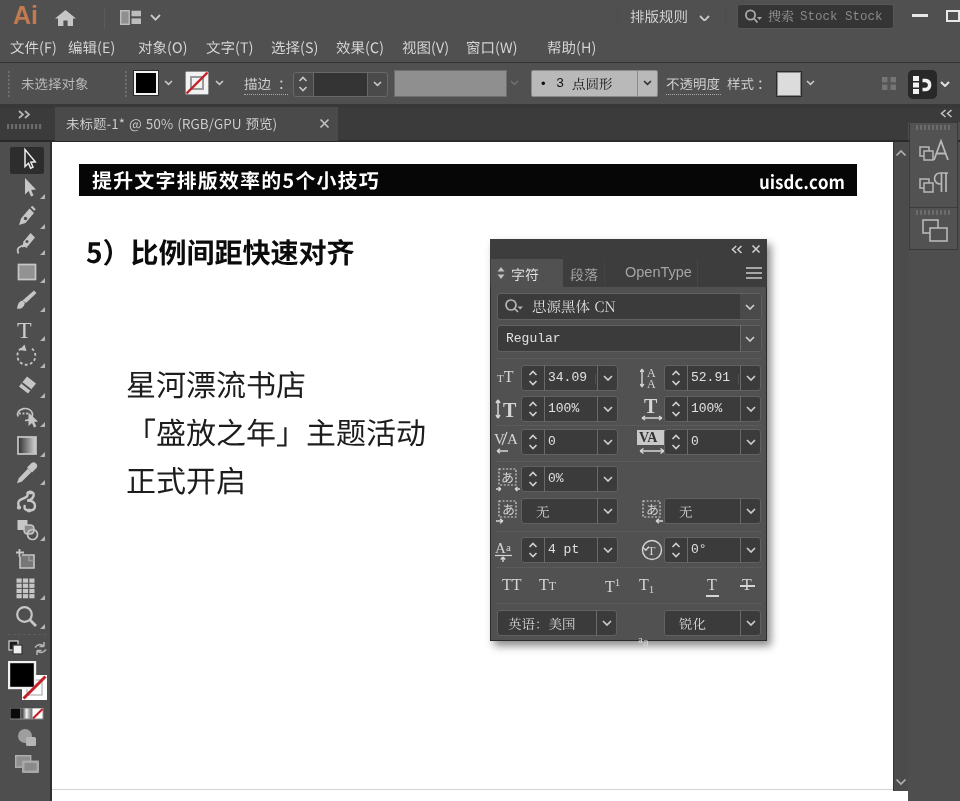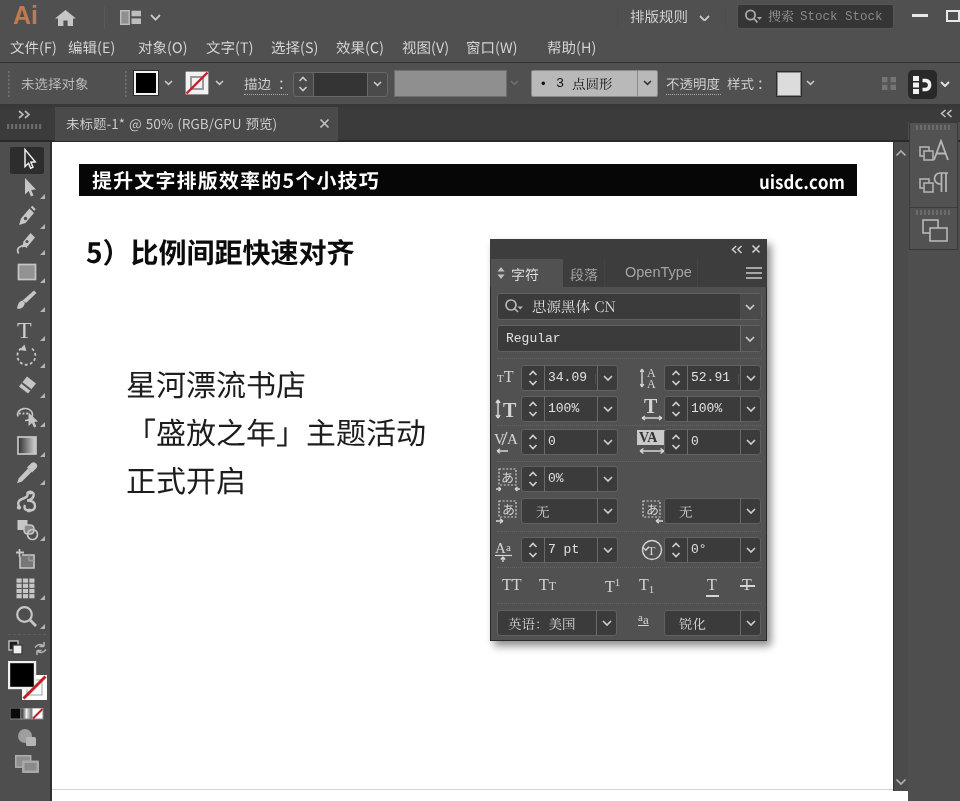--- a/index.html
+++ b/index.html
@@ -599,21 +599,21 @@
       <text x="11" y="12" font-family="Liberation Serif" font-size="11" fill="#d5d5d5">a</text>
       <path d="M0 16.5 h17" stroke="#d5d5d5" stroke-width="1.2"></path>
       <path d="M8 23 L8 18 M8 18 l-2.2 2.5 M8 18 l2.2 2.5" stroke="#d5d5d5" stroke-width="1.4" fill="none"></path>
     </svg>
 <div style="position:absolute;left:521px;top:537px;width:97px;height:26px;background:#3b3b3b;border:1px solid #616161;border-radius:3px;"></div>
     <div style="position:absolute;left:544px;top:537px;width:1px;height:26px;background:#6a6a6a;"></div>
     <div style="position:absolute;left:597px;top:537px;width:1px;height:26px;background:#6a6a6a;"></div>
     <svg style="position:absolute;left:528px;top:541px" width="10" height="18" viewBox="0 0 10 18">
       <path d="M1.5 6 L5 2.5 L8.5 6 M1.5 12 L5 15.5 L8.5 12" fill="none" stroke="#d0d0d0" stroke-width="1.6"></path>
     </svg>
-    <div class="abs mono" style="left:548px;top:542px;width:48px;font-size:13px;color:#e0e0e0;white-space:pre;overflow:hidden;">7 pt</div>
+    <div class="abs mono" style="left:548px;top:542px;width:48px;font-size:13px;color:#e0e0e0;white-space:pre;overflow:hidden;">4 pt</div>
     <svg style="position:absolute;left:603px;top:547px" width="10" height="6" viewBox="0 0 10 6">
       <path d="M1 1 L5 5 L9 1" fill="none" stroke="#cccccc" stroke-width="1.7"></path>
     </svg>
 <svg class="abs" style="left:641px;top:539px" width="24" height="24" viewBox="0 0 24 24">
       <circle cx="11" cy="11" r="9.5" fill="none" stroke="#d5d5d5" stroke-width="1.4"></circle>
       <text x="6.5" y="16" font-family="Liberation Serif" font-size="13" fill="#d5d5d5">T</text>
       <path d="M1.5 8 l3.4 3.2 l3 -3.4" fill="none" stroke="#d5d5d5" stroke-width="1.3"></path>
     </svg>
 <div style="position:absolute;left:664px;top:537px;width:97px;height:26px;background:#3b3b3b;border:1px solid #616161;border-radius:3px;"></div>
     <div style="position:absolute;left:687px;top:537px;width:1px;height:26px;background:#6a6a6a;"></div>
@@ -636,21 +636,21 @@
 <div style="position:absolute;left:740px;top:585px;width:15px;height:1.5px;background:#d5d5d5;"></div>
 <div style="position:absolute;left:497px;top:603px;width:264px;height:1px;border-top:1px dotted #646464;"></div>
 <div style="position:absolute;left:497px;top:610px;width:120px;height:26px;background:#3b3b3b;border:1px solid #616161;border-radius:3px;"></div>
 <div style="position:absolute;left:596px;top:610px;width:1px;height:26px;background:#6a6a6a;"></div>
 <svg style="position:absolute;left:508px;top:614px" width="70" height="19" viewBox="0 0 70 19">
       <path fill="#e0e0e0" transform="translate(0,15)" d="M0.6 -9.8 0.7 -9.4H4.2V-8H4.3C4.7 -8 5 -8.1 5 -8.2V-9.4H8.4V-8H8.5C8.9 -8.1 9.2 -8.2 9.2 -8.3V-9.4H12.5C12.7 -9.4 12.9 -9.4 12.9 -9.6C12.5 -10 11.7 -10.6 11.7 -10.6L11.1 -9.8H9.2V-10.8C9.6 -10.9 9.7 -11 9.7 -11.2L8.4 -11.3V-9.8H5V-10.8C5.4 -10.9 5.5 -11 5.5 -11.2L4.2 -11.3V-9.8ZM6.2 -8.7V-6.7H3.6L2.6 -7.1V-3.6H0.6L0.7 -3.2H5.9C5.3 -1.5 3.9 -0.1 0.6 0.8L0.7 1C4.5 0.2 6.1 -1.3 6.8 -3.2H7.1C8 -0.8 9.6 0.4 12.3 1.1C12.4 0.6 12.6 0.3 13 0.3L13 0.1C10.4 -0.3 8.4 -1.3 7.4 -3.2H12.6C12.8 -3.2 12.9 -3.2 13 -3.4C12.5 -3.8 11.8 -4.4 11.8 -4.4L11.2 -3.6H10.8V-6.2C11.1 -6.2 11.3 -6.3 11.4 -6.4L10.2 -7.3L9.7 -6.7H7.1V-8.2C7.4 -8.3 7.5 -8.4 7.5 -8.6ZM3.5 -3.6V-6.3H6.2V-5.5C6.2 -4.8 6.2 -4.2 6 -3.6ZM9.9 -3.6H6.9C7 -4.2 7.1 -4.8 7.1 -5.5V-6.3H9.9Z M15.1 -11.3 15 -11.2C15.5 -10.5 16.2 -9.5 16.4 -8.7C17.3 -8 18 -10 15.1 -11.3ZM16.7 -7.2C17 -7.2 17.2 -7.3 17.2 -7.4L16.3 -8.2L15.9 -7.7H14L14.1 -7.3H15.9V-1.3C15.9 -1.1 15.8 -1 15.4 -0.8L16 0.3C16.1 0.3 16.3 0.1 16.3 -0.1C17.3 -1 18.1 -1.9 18.5 -2.4L18.4 -2.6L16.7 -1.4ZM20 0.8V0.2H24.2V0.9H24.4C24.6 0.9 25.1 0.7 25.1 0.6V-3.1C25.4 -3.1 25.6 -3.2 25.7 -3.3L24.6 -4.2L24.1 -3.6H20L19.1 -4V1.1H19.3C19.6 1.1 20 0.9 20 0.8ZM24.2 -3.2V-0.2H20V-3.2ZM25 -11.2 24.4 -10.4H18L18.1 -10H20.8L20.4 -8.3H18.2L18.3 -7.9H20.3C20.1 -7 19.8 -6.1 19.6 -5.4H17.4L17.5 -5H26.3C26.5 -5 26.6 -5 26.7 -5.2C26.3 -5.6 25.6 -6.1 25.6 -6.1L25.1 -5.4H24.7V-7.7C24.9 -7.8 25.1 -7.9 25.2 -8L24.2 -8.8L23.7 -8.3H21.3L21.7 -10H25.7C25.9 -10 26 -10.1 26.1 -10.2C25.6 -10.6 25 -11.2 25 -11.2ZM21.2 -7.9H23.8V-5.4H20.5C20.7 -6 21 -7 21.2 -7.9Z M30.1 -0.5C30.6 -0.5 31 -0.8 31 -1.3C31 -1.7 30.6 -2.1 30.1 -2.1C29.6 -2.1 29.3 -1.7 29.3 -1.3C29.3 -0.8 29.6 -0.5 30.1 -0.5ZM30.1 -5.9C30.6 -5.9 31 -6.3 31 -6.7C31 -7.2 30.6 -7.5 30.1 -7.5C29.6 -7.5 29.3 -7.2 29.3 -6.7C29.3 -6.3 29.6 -5.9 30.1 -5.9Z M49.3 -11.3C49 -10.7 48.6 -9.8 48.2 -9.2H45.6C46.2 -9.2 46.5 -10.6 44.3 -11.2L44.1 -11.2C44.6 -10.7 45.1 -9.9 45.2 -9.3C45.3 -9.2 45.5 -9.2 45.6 -9.2H42L42.1 -8.7H46.8V-7.2H42.7L42.8 -6.8H46.8V-5.2H41.4L41.5 -4.8H52.8C53 -4.8 53.1 -4.9 53.2 -5C52.7 -5.5 52 -6 52 -6L51.4 -5.2H47.6V-6.8H51.7C51.9 -6.8 52.1 -6.9 52.1 -7C51.7 -7.4 51 -8 51 -8L50.4 -7.2H47.6V-8.7H52.4C52.6 -8.7 52.7 -8.8 52.8 -9C52.3 -9.4 51.6 -9.9 51.6 -9.9L50.9 -9.2H48.7C49.2 -9.6 49.8 -10.2 50.1 -10.7C50.4 -10.6 50.6 -10.7 50.7 -10.9ZM46.5 -4.6C46.5 -4.1 46.5 -3.6 46.4 -3.1H41.1L41.2 -2.7H46.3C45.8 -1.2 44.5 -0.1 41 0.8L41.1 1.1C45.5 0.2 46.8 -1 47.3 -2.7H47.5C48.4 -0.5 50.1 0.5 52.8 1C52.9 0.6 53.1 0.3 53.5 0.2L53.5 0C50.8 -0.2 48.8 -1 47.8 -2.7H53.1C53.3 -2.7 53.4 -2.7 53.4 -2.9C53 -3.3 52.2 -3.9 52.2 -3.9L51.6 -3.1H47.4C47.4 -3.4 47.5 -3.8 47.5 -4.1C47.8 -4.2 48 -4.3 48 -4.5Z M62 -4.9 61.8 -4.8C62.3 -4.4 62.8 -3.6 62.9 -3.1C63.6 -2.5 64.3 -4 62 -4.9ZM57.7 -5.7 57.8 -5.3H60.3V-2.3H56.8L57 -1.9H64.5C64.7 -1.9 64.8 -1.9 64.8 -2.1C64.4 -2.5 63.8 -3 63.8 -3L63.2 -2.3H61.1V-5.3H63.8C64 -5.3 64.1 -5.3 64.1 -5.5C63.7 -5.9 63.1 -6.4 63.1 -6.4L62.6 -5.7H61.1V-8.1H64.2C64.3 -8.1 64.5 -8.1 64.5 -8.3C64.1 -8.7 63.4 -9.2 63.4 -9.2L62.9 -8.5H57.1L57.2 -8.1H60.3V-5.7ZM55.3 -10.5V1.1H55.5C55.9 1.1 56.2 0.8 56.2 0.7V0.1H65.3V1H65.4C65.7 1 66.2 0.7 66.2 0.6V-9.9C66.4 -10 66.6 -10.1 66.7 -10.2L65.6 -11.1L65.1 -10.5H56.3L55.3 -11ZM65.3 -0.3H56.2V-10.1H65.3Z"></path>
     </svg>
 <svg style="position:absolute;left:602px;top:620px" width="10" height="6" viewBox="0 0 10 6">
       <path d="M1 1 L5 5 L9 1" fill="none" stroke="#cccccc" stroke-width="1.7"></path>
     </svg>
-<div class="abs serif" style="left:638px;top:611px;font-size:13px;color:#d5d5d5;text-decoration:underline;"><span style="font-size:11px;vertical-align:3px;">a</span>a</div>
+<div class="abs serif" style="left:638px;top:633px;font-size:13px;color:#d5d5d5;text-decoration:underline;"><span style="font-size:11px;vertical-align:3px;">a</span>a</div>
 <div style="position:absolute;left:664px;top:610px;width:97px;height:26px;background:#3b3b3b;border:1px solid #616161;border-radius:3px;"></div>
     <div style="position:absolute;left:740px;top:610px;width:1px;height:26px;background:#6a6a6a;"></div>
     <svg style="position:absolute;left:746px;top:620px" width="10" height="6" viewBox="0 0 10 6">
       <path d="M1 1 L5 5 L9 1" fill="none" stroke="#cccccc" stroke-width="1.7"></path>
     </svg>
 <svg style="position:absolute;left:679px;top:614px" width="29" height="19" viewBox="0 0 29 19">
       <path fill="#e0e0e0" transform="translate(0,15)" d="M6.1 -11.2 6 -11.1C6.5 -10.5 7.2 -9.4 7.3 -8.7C8.2 -8 9 -9.9 6.1 -11.2ZM6.5 -4.1V-4.4H7.3C7.2 -2.5 6.9 -0.7 3.9 0.8L4.1 1C7.6 -0.4 8 -2.3 8.2 -4.4H9.2V-0.2C9.2 0.4 9.3 0.6 10.2 0.6H11.2C12.7 0.6 13 0.4 13 0.1C13 -0.1 13 -0.2 12.7 -0.3L12.7 -2.1H12.5C12.4 -1.3 12.2 -0.5 12.1 -0.3C12.1 -0.2 12 -0.2 11.9 -0.2C11.8 -0.2 11.5 -0.2 11.2 -0.2H10.4C10.1 -0.2 10 -0.2 10 -0.4V-4.4H10.8V-3.9H10.9C11.2 -3.9 11.6 -4.1 11.6 -4.2V-7.9C11.9 -8 12.1 -8.1 12.1 -8.2L11.1 -8.9L10.7 -8.4H9.6C10.2 -9.1 10.8 -9.9 11.2 -10.5C11.5 -10.5 11.7 -10.6 11.8 -10.7L10.4 -11.2C10.1 -10.4 9.6 -9.2 9.2 -8.4H6.6L5.7 -8.8V-3.8H5.8C6.2 -3.8 6.5 -4 6.5 -4.1ZM10.8 -8V-4.8H6.5V-8ZM2.8 -10.7C3.2 -10.7 3.3 -10.8 3.3 -11L1.9 -11.4C1.7 -10 1 -7.7 0.4 -6.4L0.5 -6.3C1.2 -7 1.8 -8.1 2.2 -9.1H5.1C5.3 -9.1 5.4 -9.2 5.5 -9.3C5.1 -9.7 4.4 -10.2 4.4 -10.2L3.9 -9.5H2.4C2.6 -9.9 2.7 -10.3 2.8 -10.7ZM4.2 -7.8 3.6 -7.1H1.2L1.3 -6.7H2.4V-4.8H0.4L0.5 -4.4H2.4V-0.9C2.4 -0.7 2.4 -0.6 2 -0.3L2.9 0.6C2.9 0.5 3 0.3 3.1 0.1C4 -0.9 4.9 -1.9 5.3 -2.4L5.2 -2.6C4.5 -2 3.8 -1.5 3.3 -1.1V-4.4H5.1C5.3 -4.4 5.4 -4.4 5.5 -4.6C5.1 -5 4.5 -5.5 4.5 -5.5L3.9 -4.8H3.3V-6.7H4.8C5 -6.7 5.1 -6.8 5.2 -7C4.8 -7.3 4.2 -7.8 4.2 -7.8Z M24.6 -8.9C23.8 -7.7 22.5 -6.4 21 -5.1V-10.6C21.4 -10.6 21.5 -10.7 21.5 -10.9L20.1 -11.1V-4.4C19.2 -3.6 18.3 -3 17.3 -2.4L17.4 -2.2C18.4 -2.6 19.3 -3.1 20.1 -3.7V-0.5C20.1 0.4 20.5 0.7 21.8 0.7H23.4C25.9 0.7 26.5 0.5 26.5 0.1C26.5 -0.1 26.4 -0.2 26.1 -0.4L26 -2.4H25.8C25.6 -1.5 25.5 -0.6 25.4 -0.4C25.3 -0.3 25.2 -0.3 25 -0.2C24.8 -0.2 24.2 -0.2 23.5 -0.2H21.9C21.2 -0.2 21 -0.4 21 -0.7V-4.3C22.7 -5.5 24.2 -6.8 25.2 -8C25.5 -7.9 25.6 -7.9 25.8 -8ZM17.6 -11.3C16.7 -8.5 15.2 -5.8 13.8 -4.2L14 -4.1C14.7 -4.7 15.4 -5.4 16 -6.2V1H16.2C16.5 1 16.9 0.8 16.9 0.8V-7C17.1 -7 17.3 -7.1 17.3 -7.3L16.9 -7.4C17.5 -8.4 18 -9.4 18.5 -10.5C18.8 -10.5 18.9 -10.6 19 -10.8Z"></path>
     </svg>
 </div>
 </body></html>

